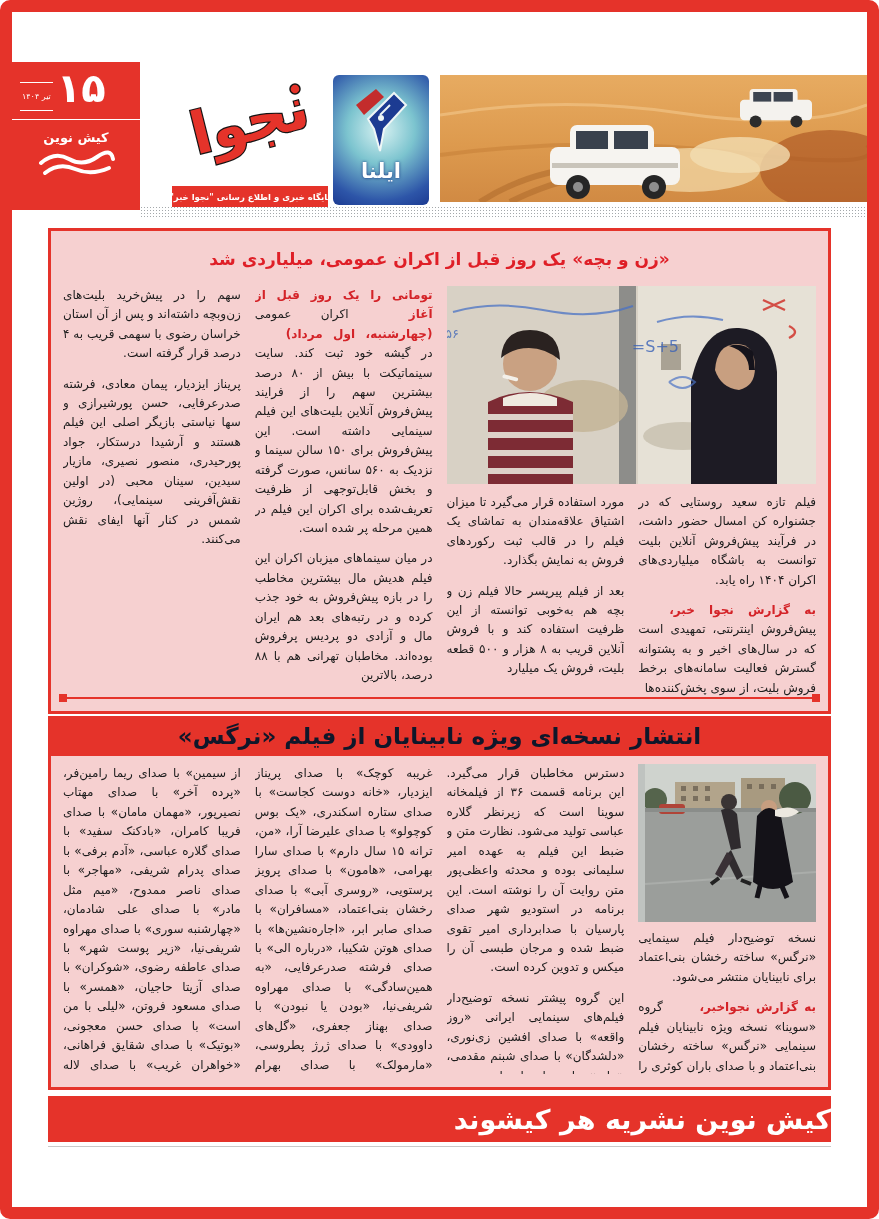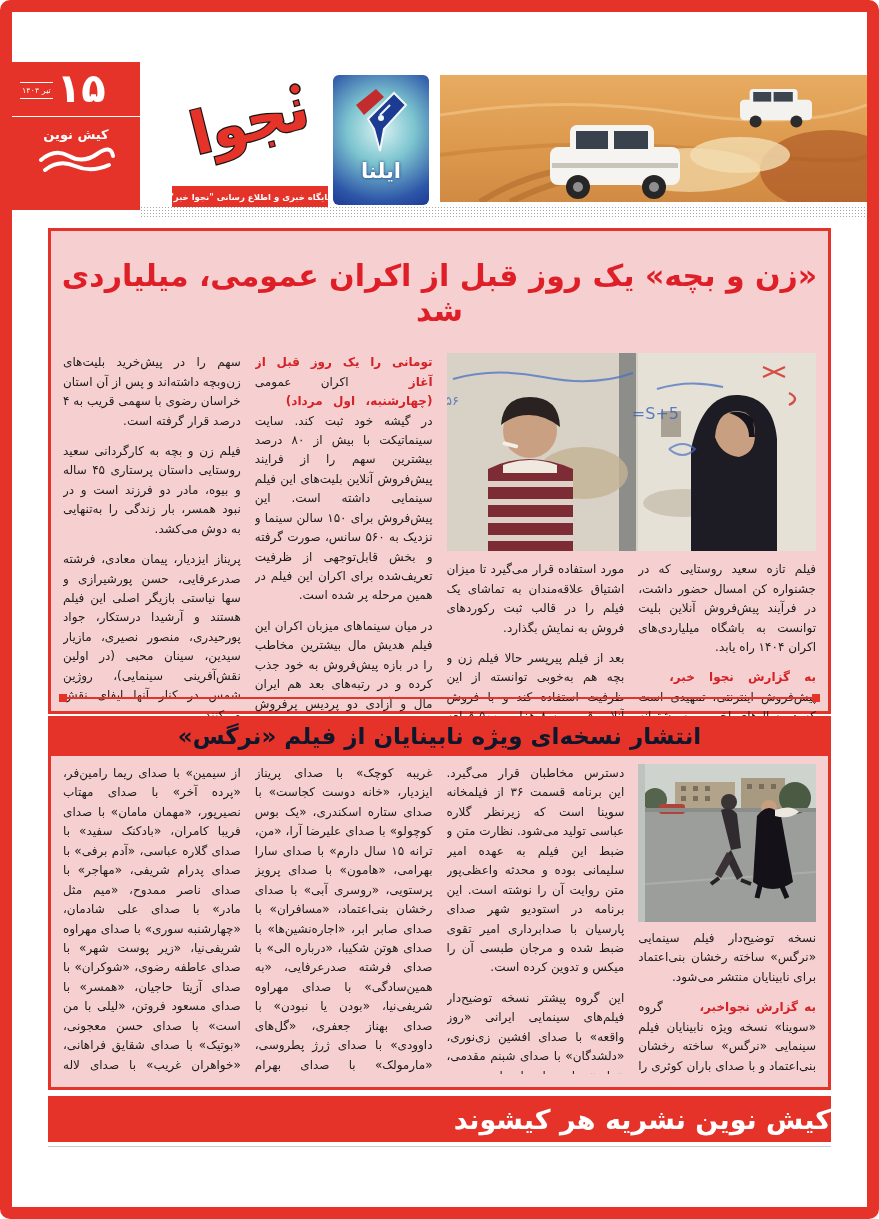--- a/index.html
+++ b/index.html
@@ -13,21 +13,21 @@
     box-sizing:border-box;pointer-events:none;z-index:50;
   }
   
   .issue-box{
     position:absolute;left:12px;top:62px;width:128px;height:148px;
     background:#e5332a;color:#fff;box-sizing:border-box;padding:6px 8px;
   }
   .issue-top{display:flex;justify-content:flex-end;align-items:flex-start;direction:rtl;}
   .issue-number{font-size:40px;font-weight:bold;line-height:1;letter-spacing:-2px;}
   .issue-date{font-size:8px;margin-top:14px;margin-right:4px;white-space:nowrap;
-    border-top:1px solid #fff;border-bottom:1px solid #fff;padding:3px 2px;text-align:center;}
+    border-top:1px solid #fff;border-bottom:1px solid #fff;padding:9px 2px;text-align:center;}
   .issue-divider{border-top:1px solid #ffffff;margin:8px -8px 10px -8px;}
   .issue-brand{display:flex;flex-direction:column;align-items:center;gap:4px;margin-top:6px;}
   .issue-brand-name{font-size:13px;font-weight:bold;}
   .najva-logo{
     position:absolute;left:172px;top:64px;width:156px;height:122px;background:#fff;
     display:flex;align-items:center;justify-content:center;
   }
   .najva-tagline{
     position:absolute;left:172px;top:186px;width:156px;height:21px;background:#e5332a;
     color:#fff;font-size:8.5px;font-weight:bold;display:flex;align-items:center;justify-content:center;
@@ -49,21 +49,21 @@
     background-image:radial-gradient(#8c9296 0.7px, transparent 0.8px);
     background-size:3px 3px;opacity:.8;
   }
   
   .article-box{
     position:absolute;left:48px;width:783px;background:#f6d0d0;border:3px solid #e5332a;
     box-sizing:border-box;
   }
   #article1{top:228px;height:486px;}
   .headline-red{
-    color:#df1f27;font-size:30px;font-weight:bold;text-align:center;direction:rtl;
+    color:#df1f27;font-size:17px;font-weight:bold;text-align:center;direction:rtl;
     padding:7px 0 3px 0;
   }
   .article-grid{
     direction:rtl;display:grid;grid-template-columns:repeat(4,1fr);
     column-gap:14px;padding:2px 12px 0 12px;
   }
   .a1-photo{grid-column:1/3;grid-row:1;height:198px;margin-bottom:8px;overflow:hidden;background:#d6cfc4;}
   .col{font-size:12px;line-height:1.62;color:#1c1c1c;text-align:justify;overflow:hidden;direction:rtl;}
   .col p{margin:0 0 11px 0;}
   .col .red{color:#d42328;font-weight:bold;margin-left:31px;}
@@ -221,21 +221,20 @@
     <div class="col" id="a1-col1">
         <p><span>مورد استفاده قرار می‌گیرد تا میزان اشتیاق علاقه‌مندان به تماشای یک فیلم را در قالب ثبت رکوردهای فروش به نمایش بگذارد.</span></p>
         <p><span>بعد از فیلم پیرپسر حالا فیلم زن و بچه هم به‌خوبی توانسته از این ظرفیت استفاده کند و با فروش آنلاین قریب به ۸ هزار و ۵۰۰ قطعه بلیت، فروش یک میلیارد</span></p>
       </div>
     <div class="col" id="a1-col2">
         <p><span class="red">تومانی را یک روز قبل از آغاز</span><span> اکران عمومی </span><span class="red">(چهارشنبه، اول مرداد)</span><span> در گیشه خود ثبت کند. سایت سینماتیکت با بیش از ۸۰ درصد بیشترین سهم را از فرایند پیش‌فروش آنلاین بلیت‌های این فیلم سینمایی داشته است. این پیش‌فروش برای ۱۵۰ سالن سینما و نزدیک به ۵۶۰ سانس، صورت گرفته و بخش قابل‌توجهی از ظرفیت تعریف‌شده برای اکران این فیلم در همین مرحله پر شده است.</span></p>
         <p><span>در میان سینماهای میزبان اکران این فیلم هدیش مال بیشترین مخاطب را در بازه پیش‌فروش به خود جذب کرده و در رتبه‌های بعد هم ایران مال و آزادی دو پردیس پرفروش بوده‌اند. مخاطبان تهرانی هم با ۸۸ درصد، بالاترین</span></p>
       </div>
     <div class="col" id="a1-col3">
         <p><span>سهم را در پیش‌خرید بلیت‌های زن‌وبچه داشته‌اند و پس از آن استان خراسان رضوی با سهمی قریب به ۴ درصد قرار گرفته است.</span></p>
-        <p><span>فیلم زن و بچه به کارگردانی سعید روستایی داستان پرستاری ۴۵ ساله و بیوه، مادر دو فرزند است و در نبود همسر، بار زندگی را به‌تنهایی به دوش می‌کشد.</span></p>
         <p><span>پریناز ایزدیار، پیمان معادی، فرشته صدرعرفایی، حسن پورشیرازی و سها نیاستی بازیگر اصلی این فیلم هستند و آرشیدا درستکار، جواد پورحیدری، منصور نصیری، مازیار سیدین، سینان محبی (در اولین نقش‌آفرینی سینمایی)، روژین شمس در کنار آنها ایفای نقش می‌کنند.</span></p>
       </div>
   </div>
   <div class="end-rule"></div>
 </section>
 
 <div id="article2-banner">
   <h2 class="headline-white" style="margin:0;">انتشار نسخه‌ای ویژه نابینایان از فیلم «نرگس»</h2>
 </div>
 <section class="article-box" id="article2">

